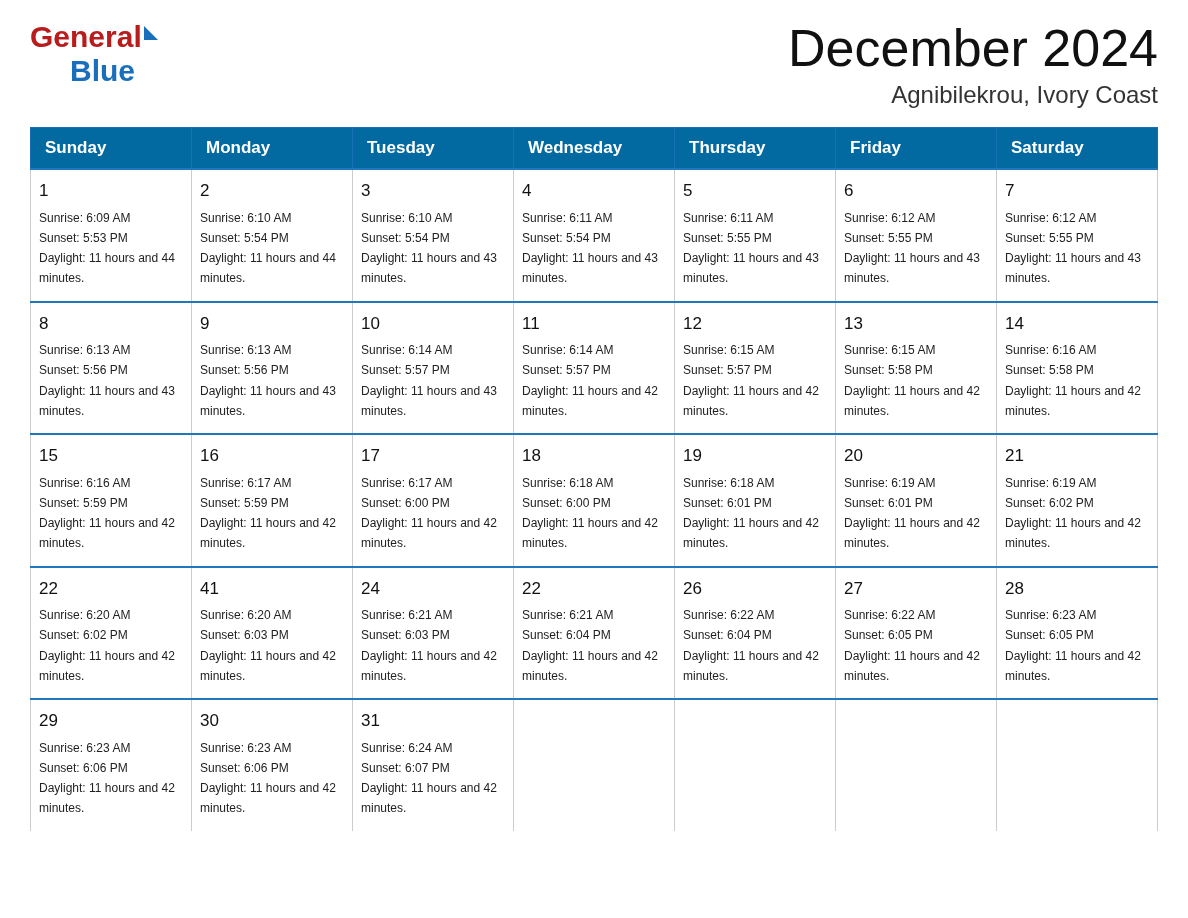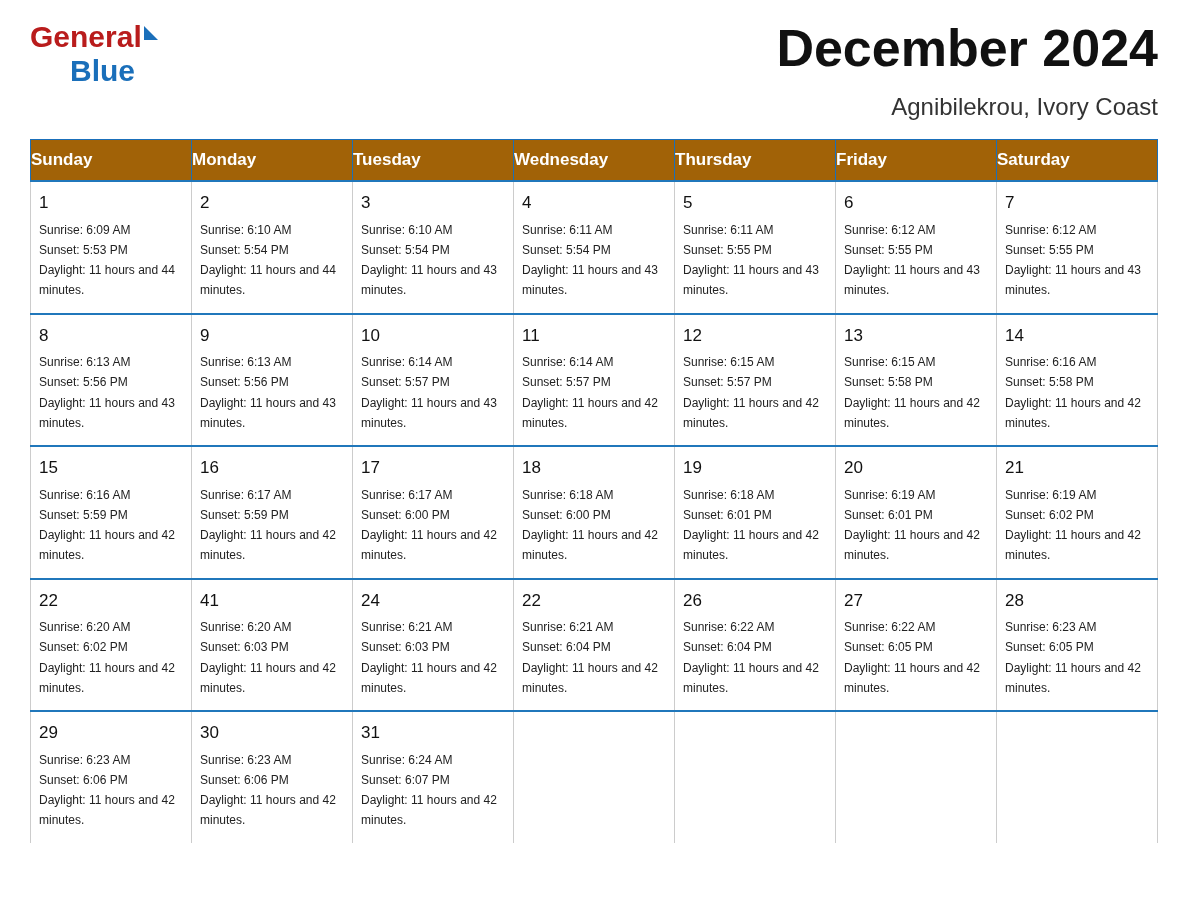--- a/index.html
+++ b/index.html
@@ -20,42 +20,42 @@
     .logo {
       display: flex;
       flex-direction: column;
       align-items: flex-start;
     }
     .title-area {
       text-align: right;
     }
     .month-title {
       font-size: 52px;
-      font-weight: bold;
+      font-weight: normal;
       color: #111;
       line-height: 1.1;
       text-align: right;
     }
     .location {
       font-size: 24px;
       color: #333;
       font-weight: normal;
-      margin-top: 16px;
+      margin-top: 4px;
     }
     table {
       width: 100%;
       border-collapse: collapse;
       table-layout: fixed;
     }
     thead tr th {
-      background: #a16207;
+      background: #0369a1;
       color: #fff;
       font-size: 17px;
       font-weight: bold;
-      padding: 10px 0;
+      padding: 10px 14px;
       text-align: left;
       border: 1px solid #1a6fba;
     }
     tbody tr td {
       vertical-align: top;
       padding: 8px 8px 12px 8px;
       border-left: 1px solid #ccc;
       border-right: 1px solid #ccc;
       border-bottom: none;
       font-size: 13.5px;

